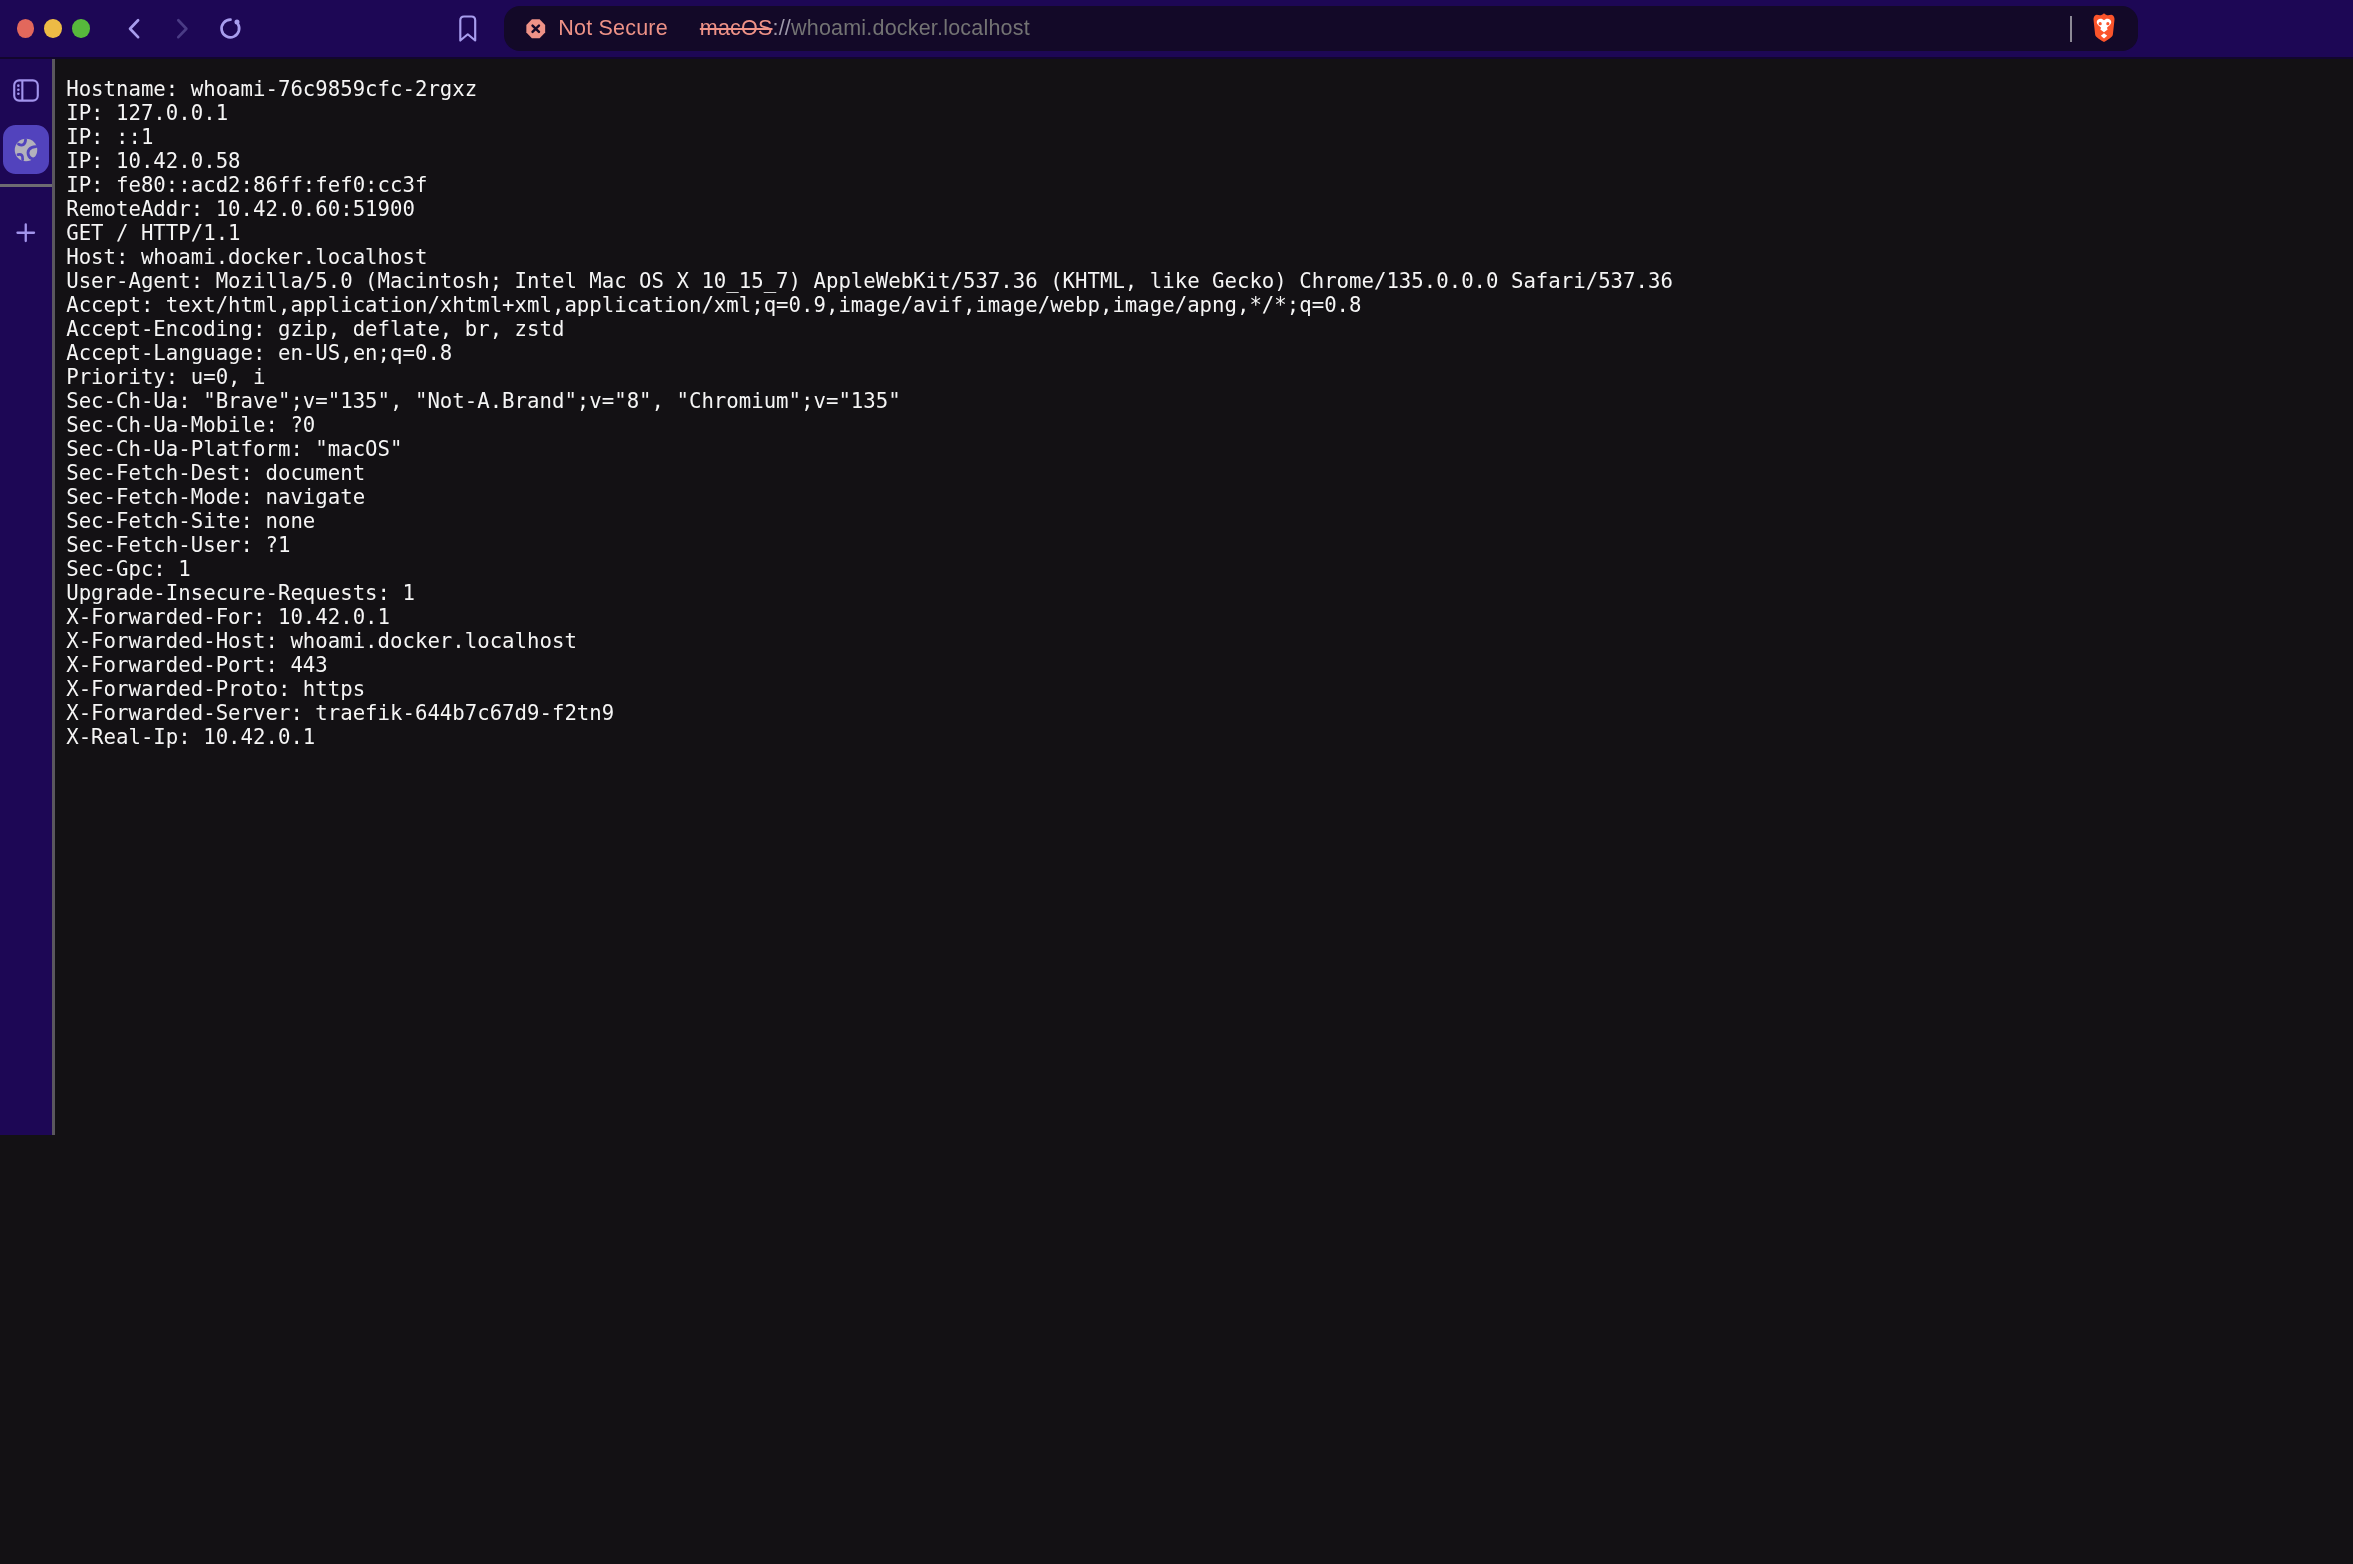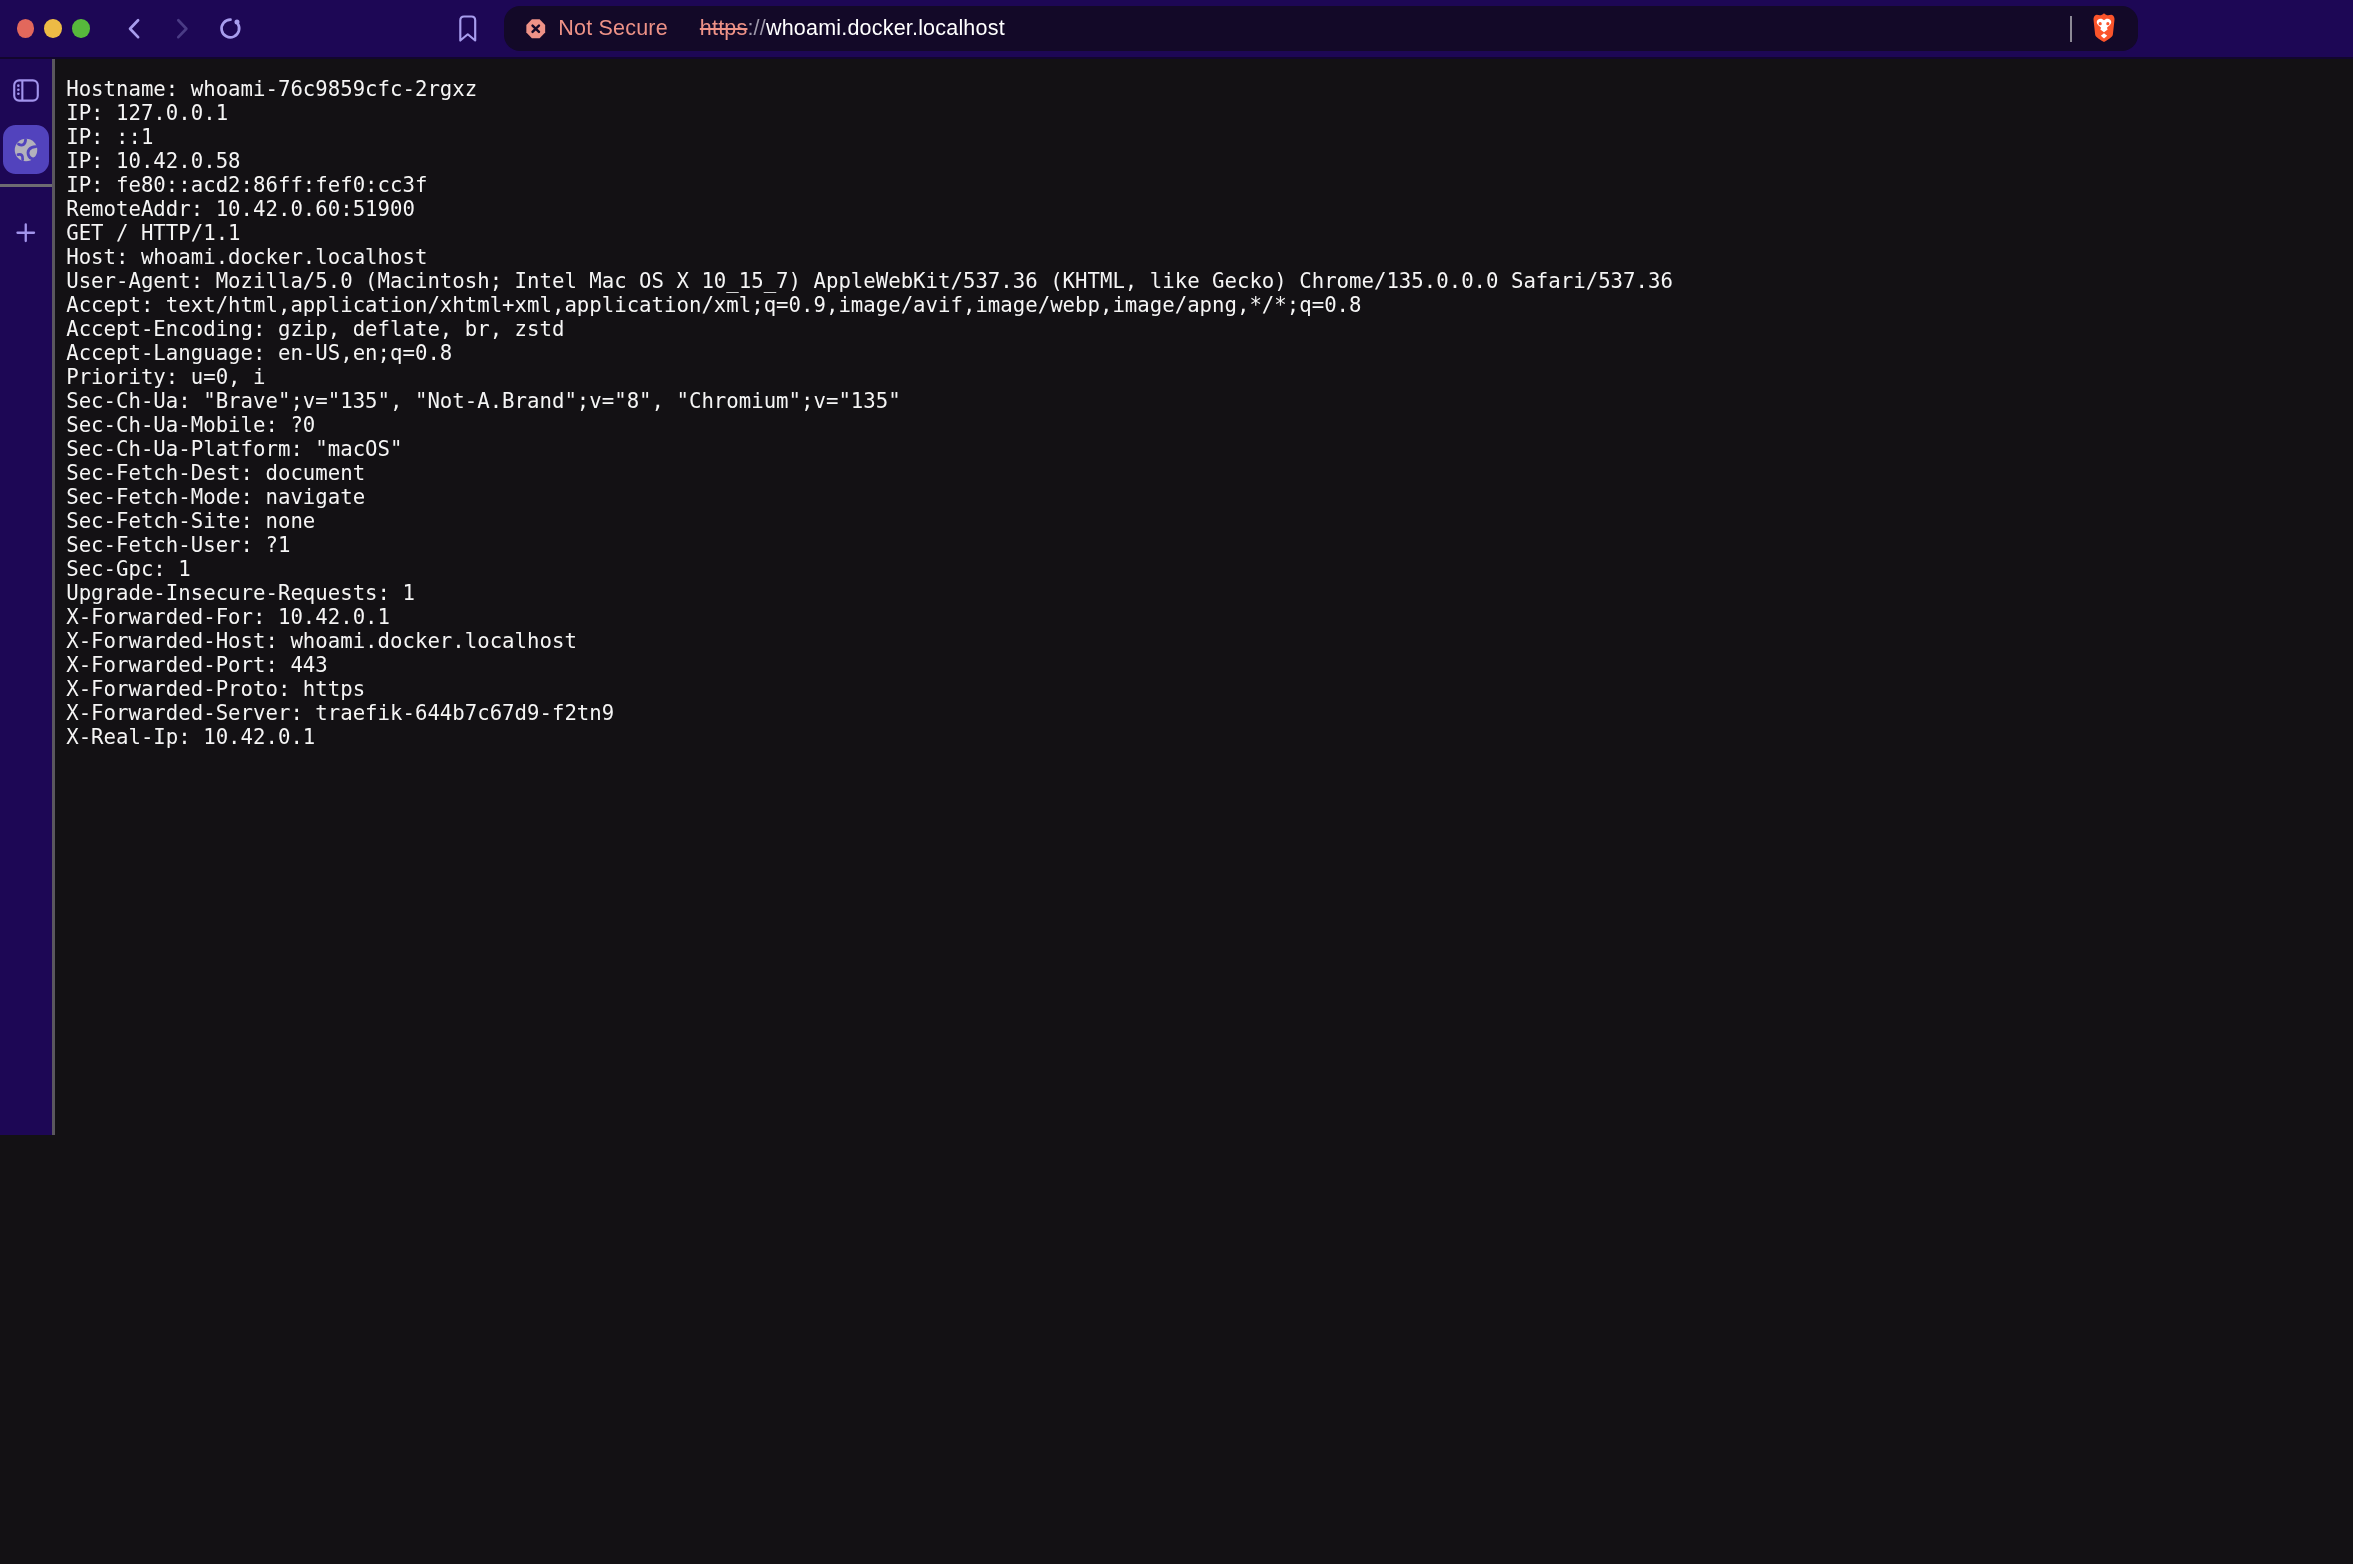--- a/index.html
+++ b/index.html
@@ -49,21 +49,21 @@
     letter-spacing: 0.2px;
   }
   .url-text {
     margin-left: 32px;
     font-size: 21.5px;
     letter-spacing: 0.2px;
     white-space: nowrap;
   }
   .url-scheme { color: #ee9287; text-decoration: line-through; }
   .url-sep    { color: #9e99ab; }
-  .url-host   { color: #ffffff; }
+  .url-host   { color: #737373; }
   .addr-spacer { flex: 1; }
   .addr-divider {
     width: 2.4px; height: 26px;
     background: #8d8a96;
     margin-right: 16.7px;
   }
 
   
   .body-row { display: flex; height: 1076px; }
   .sidebar {
@@ -147,21 +147,21 @@
   </button>
 
   <div class="address-bar">
     <div class="security-chip">
       <svg width="21.5" height="21.5" viewBox="0 0 24 24">
         <polygon points="7.7,1.5 16.3,1.5 22.5,7.7 22.5,16.3 16.3,22.5 7.7,22.5 1.5,16.3 1.5,7.7" fill="#ee9287"></polygon>
         <path d="M8.4 8.4 L15.6 15.6 M15.6 8.4 L8.4 15.6" stroke="#130928" stroke-width="2.7" stroke-linecap="round"></path>
       </svg>
       <span class="security-label">Not Secure</span>
     </div>
-    <span class="url-text"><s class="url-scheme">https</s><span class="url-sep">://</span><span class="url-host">whoami.docker.localhost</span></span>
+    <span class="url-text"><s class="url-scheme">macOS</s><span class="url-sep">://</span><span class="url-host">whoami.docker.localhost</span></span>
     <span class="addr-spacer"></span>
     <span class="addr-divider"></span>
     <button class="icon-btn">
       <svg width="30" height="34" viewBox="0 0 32 36">
         <path fill="#fb542b" d="M16 1.2 c1.7 1.6 2.9 2.2 4.4 2.2 1.9 0 3.6-1.3 5.2.3 1.3 1.4 1.9 3.3 1.5 5.2 L25.5 23.5 c-.3 2.8-2.4 4-9.5 8.3 -7.1-4.3-9.2-5.5-9.5-8.3 L4.9 8.9 c-.4-1.9.2-3.8 1.5-5.2 1.6-1.6 3.3-.3 5.2-.3 1.5 0 2.7-.6 4.4-2.2 z"></path>
         <path fill="#ffffff" d="M16 8.6 c1.3-1.4 3.2-2 5-1.4 1.7.5 2.9 2 2.7 3.8 -.2 1.5-1.3 2.6-2.4 3.6 l-2.2 2 .8 1.9 -3.9 2.9 -3.9-2.9 .8-1.9 -2.2-2 c-1.1-1-2.2-2.1-2.4-3.6 -.2-1.8 1-3.3 2.7-3.8 1.8-.6 3.7 0 5 1.4 z"></path>
         <circle cx="11.9" cy="12.3" r="1.7" fill="#fb542b"></circle>
         <circle cx="20.1" cy="12.3" r="1.7" fill="#fb542b"></circle>
         <path fill="#ffffff" d="M16 22.6 l3.4 2.6 -3.4 3 -3.4-3 z"></path>
       </svg>

